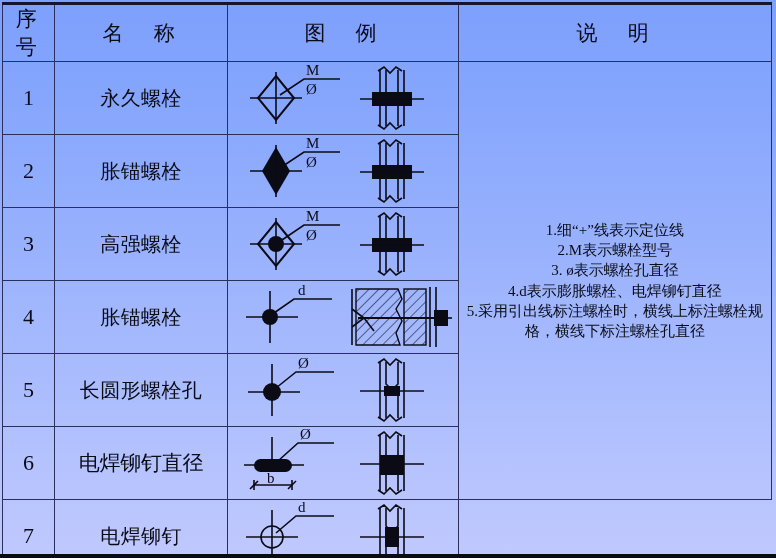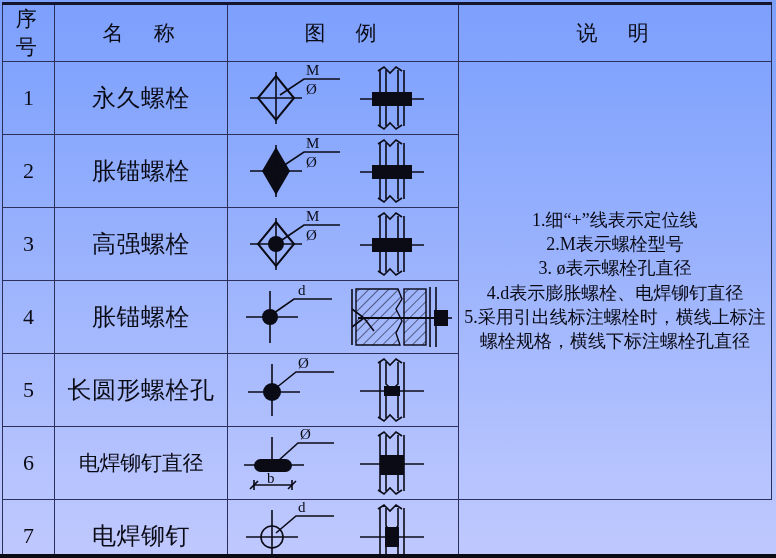--- a/index.html
+++ b/index.html
@@ -45,36 +45,36 @@
     height: 32px;
     border-top: 3px solid #14162e;
     font-size: 21px;
     letter-spacing: 0.22em;
     font-weight: 400;
   }
   tr.header td span.hdr { display: inline-block; }
 
   tr.datarow td { height: 72px; }
   td.num  { font-size: 22px; }
-  td.nm   { font-size: 24px; letter-spacing: 0.02em; white-space: nowrap; }
+  td.nm   { font-size: 20px; letter-spacing: 0.02em; white-space: nowrap; }
   td.nm.long { font-size: 21px; letter-spacing: -0.01em; }
 
   td.sym { position: relative; padding: 0; }
   td.sym .symwrap {
     position: relative;
     width: 228px;
     height: 72px;
   }
 
   
   td.desc {
     vertical-align: middle;
     text-align: left;
     padding: 0 6px 0 8px;
-    font-size: 18px;
+    font-size: 15px;
     line-height: 1.34;
   }
   td.desc .line { white-space: nowrap; }
   td.desc .wrapline { white-space: normal; }
 
   tr.lastrow td.c-desc-empty {
     border-left: 1px solid #2b2f5a;
     border-right: none;
     border-bottom: none;
     border-top: none;

